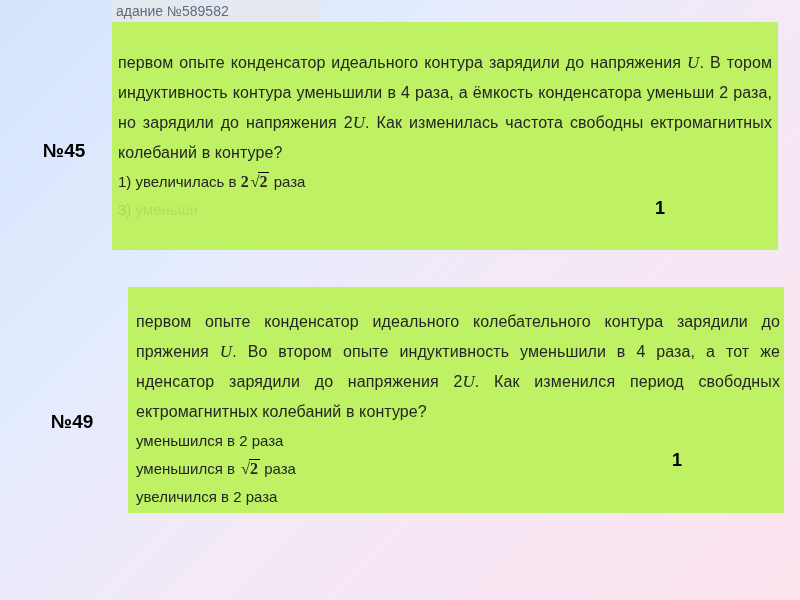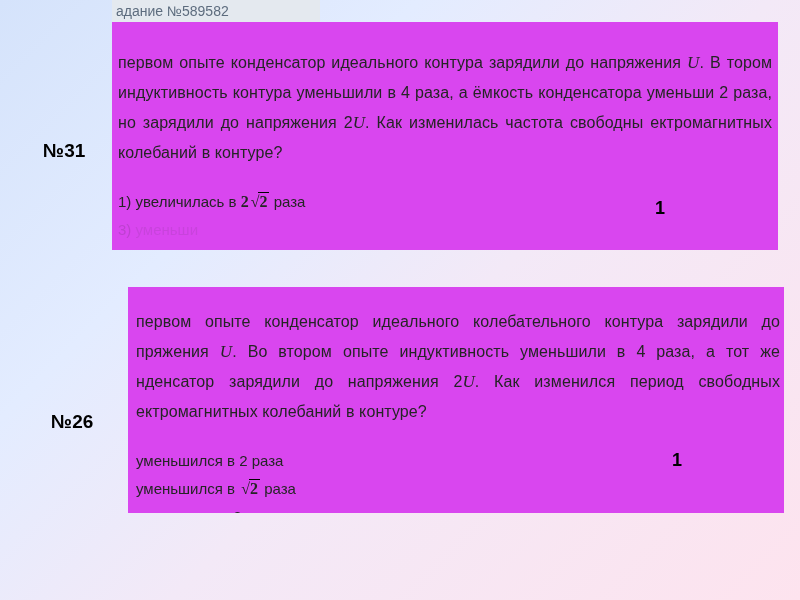--- a/index.html
+++ b/index.html
@@ -35,21 +35,21 @@
     position: absolute;
     font-weight: bold;
     font-size: 19px;
     color: #000;
   }
   #lbl31 { left: 43px; top: 140px; }
   #lbl32 { left: 51px; top: 411px; }
 
   .card {
     position: absolute;
-    background: #d946ef;
+    background: #bef264;
     color: #2a2a2a;
     box-sizing: border-box;
     overflow: hidden;
     box-shadow: 0 0 0 rgba(0,0,0,0); 
   }
   #card31 {
     left: 112px;
     top: 22px;
     width: 666px;
     height: 228px;
@@ -66,21 +66,21 @@
   .q-text {
     font-size: 16px;
     line-height: 30px;
     text-align: justify;
     color: #252525;
   }
   #q31 { letter-spacing: 0.1px; }
   #q32 { letter-spacing: 0.1px; }
 
   .options {
-    margin-top: 20px;
+    margin-top: 0;
     font-size: 15px;
     line-height: 28px;
     color: #252525;
   }
   #opts32 { }
 
   .uital {
     font-style: italic;
     font-family: "Times New Roman", serif;
     font-size: 17px;
@@ -113,32 +113,32 @@
     color: #000;
   }
   #score31 { left: 655px; top: 198px; }
   #score32 { left: 672px; top: 450px; }
 </style>
 </head>
 <body>
 
 <div class="task-header">адание №589582</div>
 
-<div id="lbl31" class="problem-label">№31</div>
+<div id="lbl31" class="problem-label">№45</div>
 
 <div id="card31" class="card">
   <div id="q31" class="q-text">первом опыте конденсатор идеального контура зарядили до напряжения <span class="uital">U</span>. В тором индуктивность контура уменьшили в 4 раза, а ёмкость конденсатора уменьши  2 раза, но зарядили до напряжения 2<span class="uital">U</span>. Как изменилась частота свободны ектромагнитных колебаний в контуре?</div>
   <div id="opts31" class="options">
     <div>1) увеличилась в <span class="math">2<span class="sqrt"><span>2</span></span></span> раза</div>
     <div style="opacity:0.15;">3) <span style="opacity:0.6">уменьши</span></div>
   </div>
 </div>
 <div id="score31" class="score">1</div>
 
-<div id="lbl32" class="problem-label">№26</div>
+<div id="lbl32" class="problem-label">№49</div>
 
 <div id="card32" class="card">
   <div id="q32" class="q-text">первом опыте конденсатор идеального колебательного контура зарядили до пряжения <span class="uital">U</span>. Во втором опыте индуктивность уменьшили в 4 раза, а тот же нденсатор зарядили до напряжения 2<span class="uital">U</span>. Как изменился период свободных ектромагнитных колебаний в контуре?</div>
   <div id="opts32" class="options">
     <div>уменьшился в 2 раза</div>
     <div>уменьшился в <span class="math"><span class="sqrt"><span>2</span></span></span> раза</div>
     <div>увеличился в 2 раза</div>
   </div>
 </div>
 <div id="score32" class="score">1</div>

